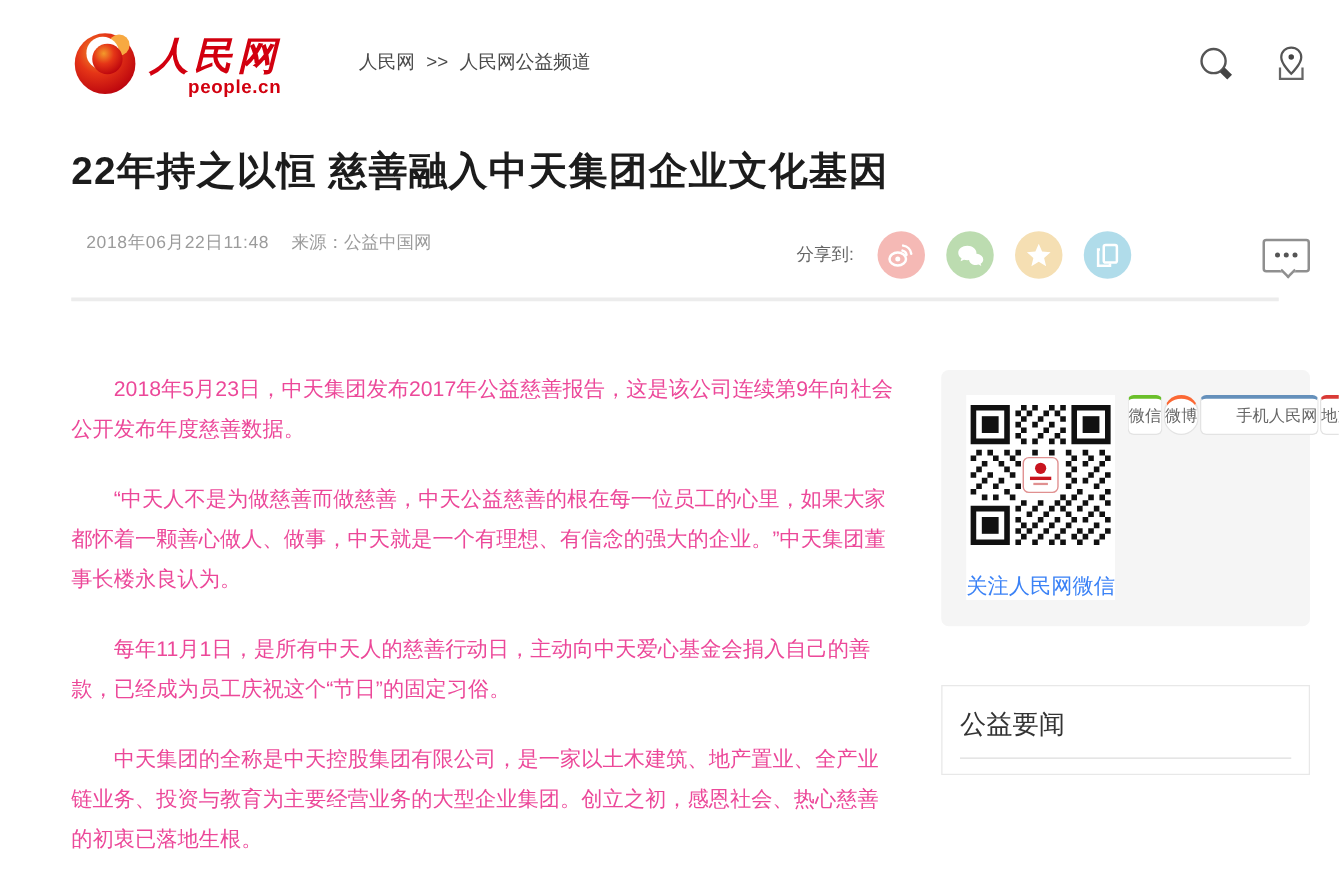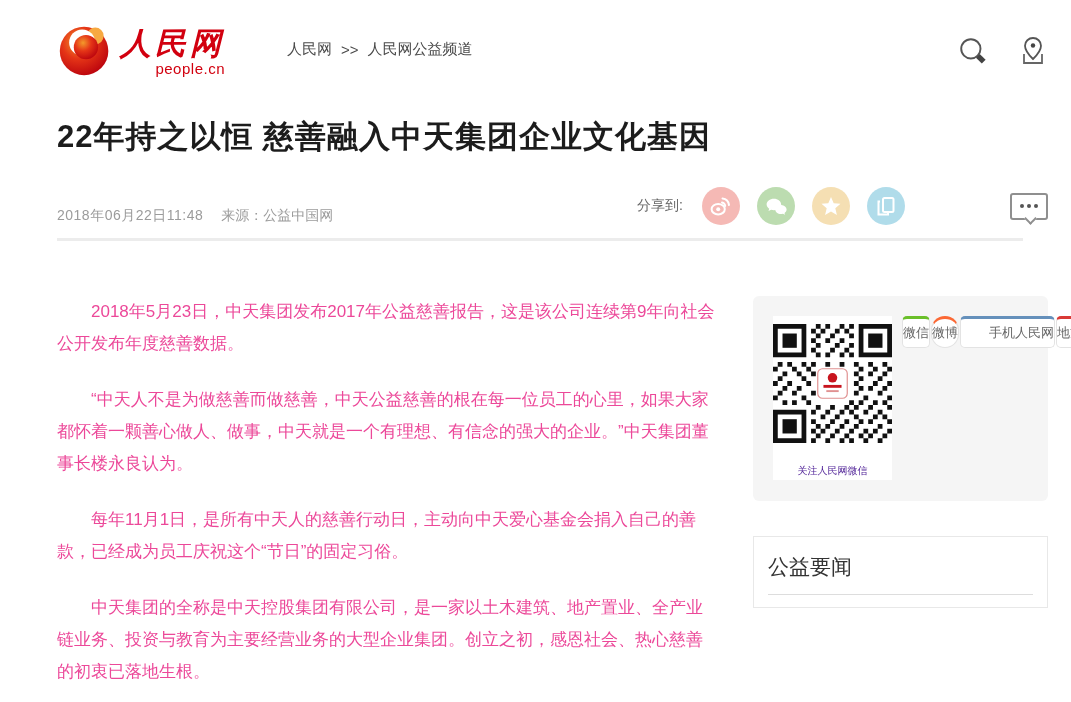--- a/index.html
+++ b/index.html
@@ -8,29 +8,29 @@
     width:1071px; height:702px; overflow:hidden; background:#fff;
     font-family:"Liberation Sans","DejaVu Sans",sans-serif; color:#333;
   }
   .page { width:1071px; height:686px; padding:0 23px 0 57px; }
 
   
   .site-header { display:flex; align-items:flex-start; padding-top:22px; height:82px; }
   .logo { display:flex; align-items:center; gap:7px; cursor:pointer; }
   .logo-texts { display:flex; flex-direction:column; line-height:1; }
   .logo-cn { font-size:31px; font-weight:bold; font-style:italic; color:#d2000f; letter-spacing:4px; }
-  .logo-en { font-size:15px; font-weight:normal; color:#d2000f; align-self:flex-end; margin-top:2px; letter-spacing:.5px; }
+  .logo-en { font-size:15px; font-weight:bold; color:#d2000f; align-self:flex-end; margin-top:2px; letter-spacing:.5px; }
   .breadcrumb { margin-left:62px; margin-top:18px; font-size:15px; color:#4a4a4a; display:flex; gap:9px; align-items:center; }
   .breadcrumb .crumb { cursor:pointer; }
   .header-icons { margin-left:auto; margin-top:13px; display:flex; gap:30px; align-items:center; }
   .hicon { cursor:pointer; }
 
   
   .article-title { font-size:31px; font-weight:bold; color:#1c1c1c; margin:34px 0 0; letter-spacing:1px; }
-  .meta-row { display:flex; align-items:flex-end; margin-top:27px; height:40px; }
+  .meta-row { display:flex; align-items:flex-start; margin-top:27px; height:40px;margin-left:12px; }
   .meta-date { font-size:14px; color:#9b9b9b; letter-spacing:.5px; }
   .meta-source { font-size:14px; color:#9b9b9b; margin-left:18px; }
   .share-group { margin-left:auto; display:flex; align-items:center; gap:17px; }
   .share-label { font-size:14px; color:#666; margin-right:2px; }
   .share-circle { width:38px; height:38px; border-radius:50%; display:flex; align-items:center; justify-content:center; cursor:pointer; }
   .comment-btn { margin-left:88px; width:38px; height:27px; border:2px solid #8f8f8f; border-radius:3px;
                  display:flex; align-items:center; justify-content:center; gap:3px; position:relative;
                  background:#fff; cursor:pointer; }
   .comment-btn .dot { width:4px; height:4px; border-radius:50%; background:#555; }
   .comment-btn::after { content:""; position:absolute; bottom:-5px; left:14px; width:7px; height:7px;
@@ -42,26 +42,26 @@
   .content-row { display:flex; gap:37px; margin-top:55px; }
   .article-body { width:659px; }
   .article-body p { font-size:17px; color:#ec4899; line-height:32px; text-indent:2em; margin:0 0 24px; }
 
   
   .sidebar { width:295px; }
   .follow-widget { background:#f5f5f5; border-radius:6px; height:205px; padding:20px 23px 21px 20px;
                    display:flex; gap:10px; }
   .qr-panel { background:#fff; width:135px; display:flex; flex-direction:column; align-items:center; }
   .qr-panel svg { margin-top:8px; }
-  .qr-caption { font-size:10px; color:#4c1d95; margin-top:21px; white-space:nowrap; }
+  .qr-caption { font-size:17px; color:#3b82f6; margin-top:21px; white-space:nowrap; }
   .side-links { display:flex; gap:1px; flex:1; }
   .side-link { height:32px; background:#fff; border:1px solid #e3e3e3; border-top:3px solid #ccc;
                border-radius:5px; display:flex; align-items:center; justify-content:center;
                font-size:13px; color:#666; cursor:pointer; white-space:nowrap; }
-  .news-box { margin-top:35px; border:1px solid #e8e8e8; padding:16px 14px 12px; }
+  .news-box { margin-top:47px; border:1px solid #e8e8e8; padding:16px 14px 12px; }
   .news-title { font-size:21px; color:#333; font-weight:400; margin:0; }
   .news-divider { border-bottom:1px solid #ddd; margin-top:13px; }
 </style>
 </head>
 <body>
 
 <div class="page">
 
   <div class="site-header">
     <div class="logo">

